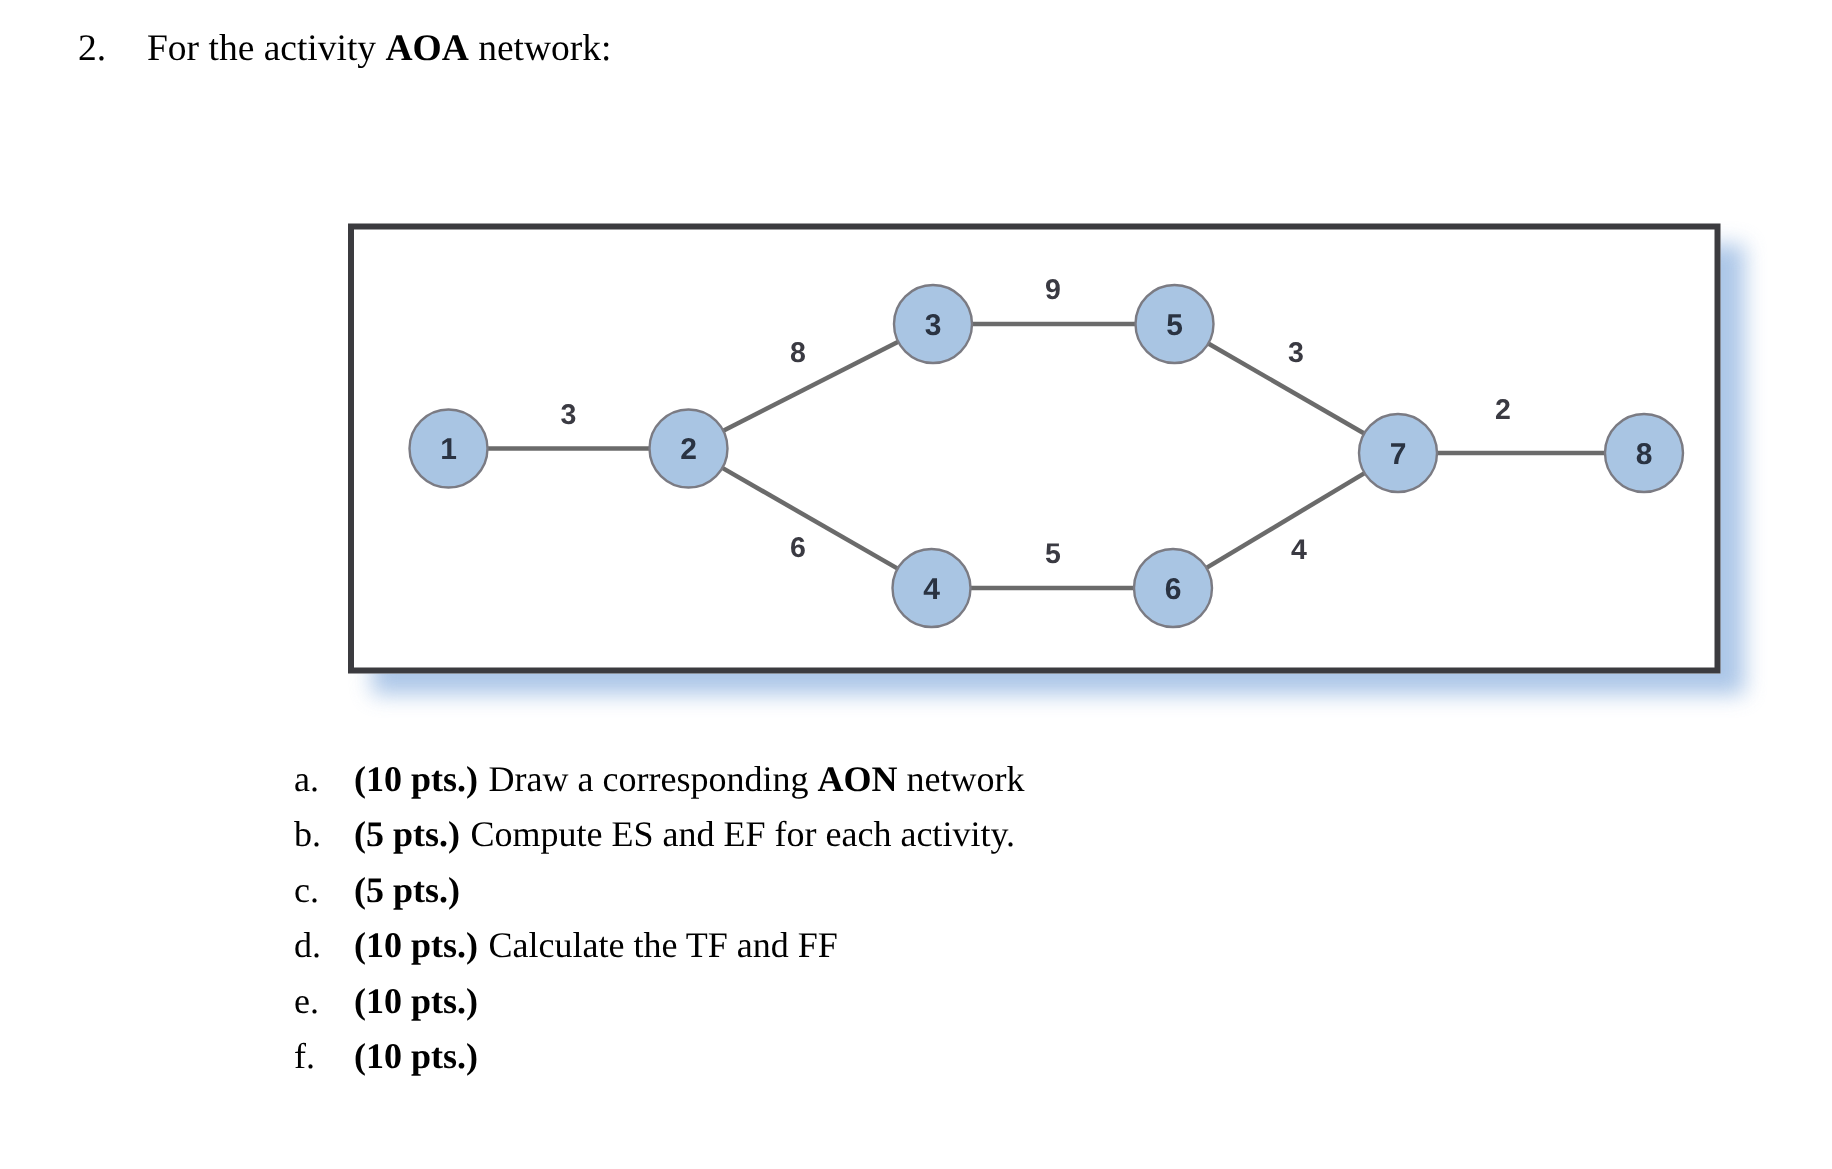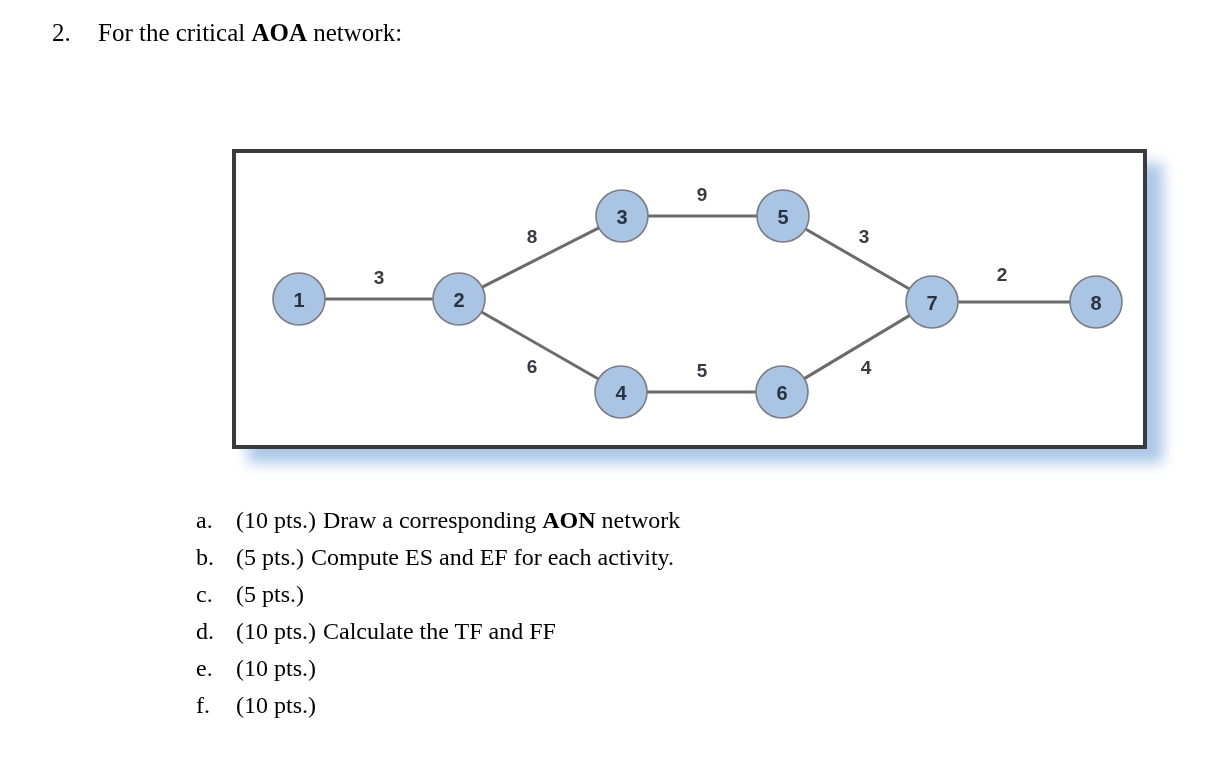--- a/index.html
+++ b/index.html
@@ -111,33 +111,33 @@
   .subpart-row {
     display: flex;
     align-items: baseline;
     white-space: nowrap;
   }
   .subpart-marker {
     width: 40px;
     flex: 0 0 40px;
   }
   .subpart-points {
-    font-weight: normal;
+    font-weight: bold;
     margin-right: 7px;
   }
   .subpart-text strong {
     font-weight: bold;
   }
 </style>
 </head>
 <body>
 
 <div id="question-stem">
   <span class="q-num">2.</span>
-  <span class="q-text"><span>For the critical </span><strong>AOA</strong><span> network:</span></span>
+  <span class="q-text"><span>For the activity </span><strong>AOA</strong><span> network:</span></span>
 </div>
 
 <div id="figure-wrap">
   <div id="figure-shadow"></div>
   <div id="figure-frame">
     <svg id="network-svg" width="907" height="292" viewBox="0 0 907 292">
       <g id="edges-layer">
           <line x1="89" y1="146" x2="197" y2="146" class="edge-line"></line>
           <line x1="246.16919602510535" y1="134.2021885270936" x2="362.83080397489465" y2="74.7978114729064" class="edge-line"></line>
           <line x1="245.548580517705" y1="158.9445554823862" x2="362.451419482295" y2="226.0554445176138" class="edge-line"></line>

